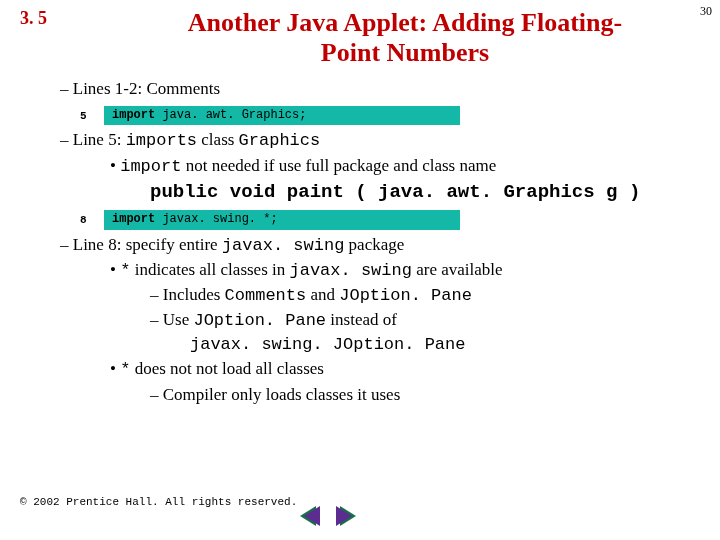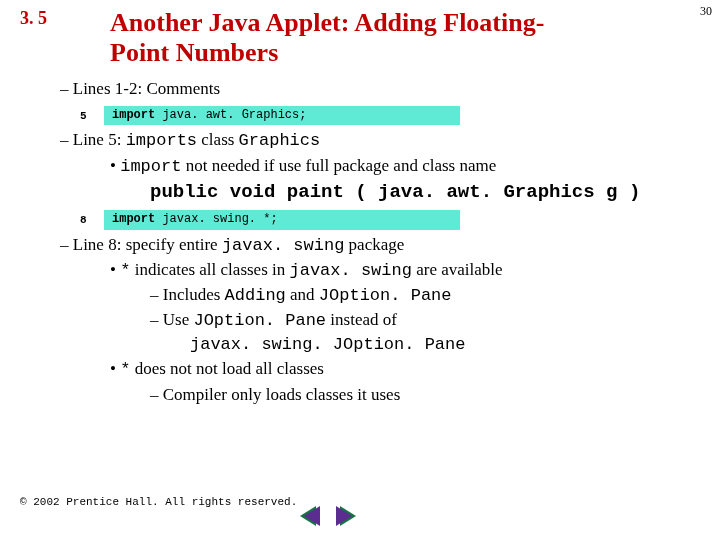--- a/index.html
+++ b/index.html
@@ -27,21 +27,21 @@
   .section-num {
     font-size: 18px;
     font-weight: bold;
     color: #c00000;
     width: 90px;
   }
   .title {
     font-size: 26px;
     font-weight: bold;
     color: #c00000;
-    text-align: left;
+    text-align: center;
     flex: 1;
     line-height: 1.15;
   }
   .content {
     padding: 6px 20px 0 20px;
     font-size: 17px;
     line-height: 1.3;
   }
   .lvl1 {
     margin-left: 40px;
@@ -69,21 +69,21 @@
     font-family: "Courier New", Courier, monospace;
     font-size: 12px;
   }
   .codebox .ln {
     width: 24px;
     text-align: left;
     font-weight: bold;
     font-size: 11px;
   }
   .codebox .src {
-    background: #5eead4;
+    background: #14b8a6;
     padding: 2px 8px;
     min-width: 340px;
   }
   .codebox .kw {
     font-weight: bold;
   }
   .publine {
     font-family: "Courier New", Courier, monospace;
     font-weight: bold;
     font-size: 19px;
@@ -173,21 +173,21 @@
 
   <div class="lvl1">
     <span>– Line 8: specify entire </span><span class="code">javax. swing</span><span> package</span>
   </div>
 
   <div class="lvl2">
     <span>• </span><span class="code">*</span><span> indicates all classes in </span><span class="code">javax. swing</span><span> are available</span>
   </div>
 
   <div class="lvl3">
-    <span>– Includes </span><span class="code">Adding</span><span> and </span><span class="code">JOption. Pane</span>
+    <span>– Includes </span><span class="code">Comments</span><span> and </span><span class="code">JOption. Pane</span>
   </div>
 
   <div class="lvl3">
     <span>– Use </span><span class="code">JOption. Pane</span><span> instead of</span>
   </div>
   <div class="lvl4 code">javax. swing. JOption. Pane</div>
 
   <div class="lvl2">
     <span>• </span><span class="code">*</span><span> does not not load all classes</span>
   </div>

